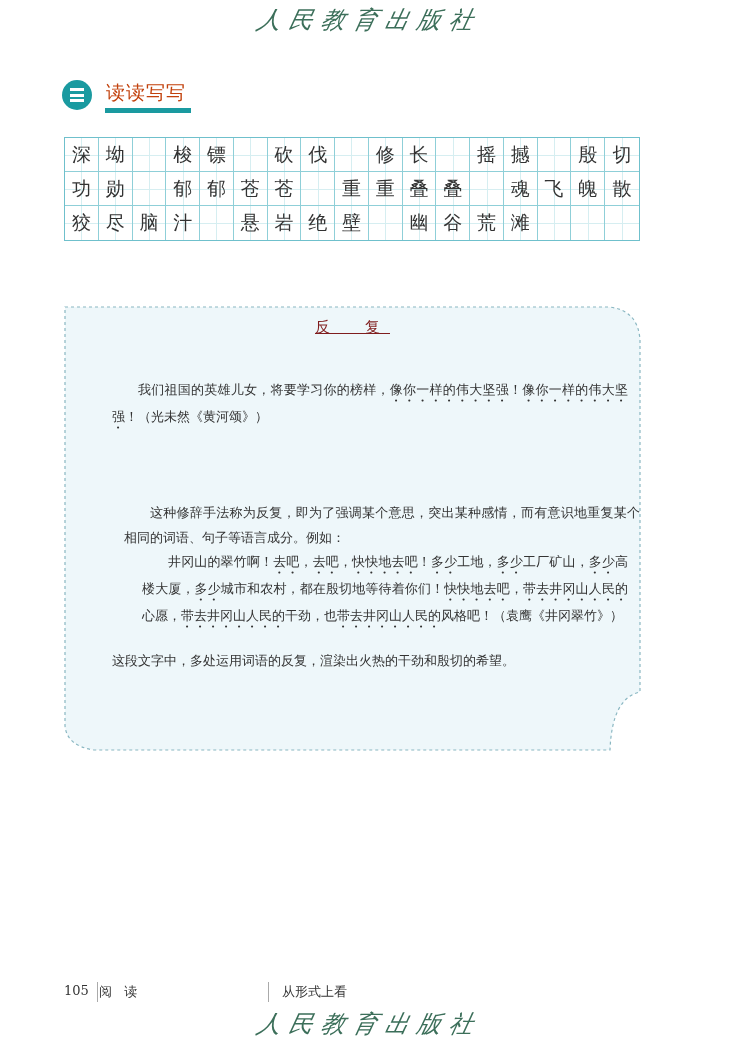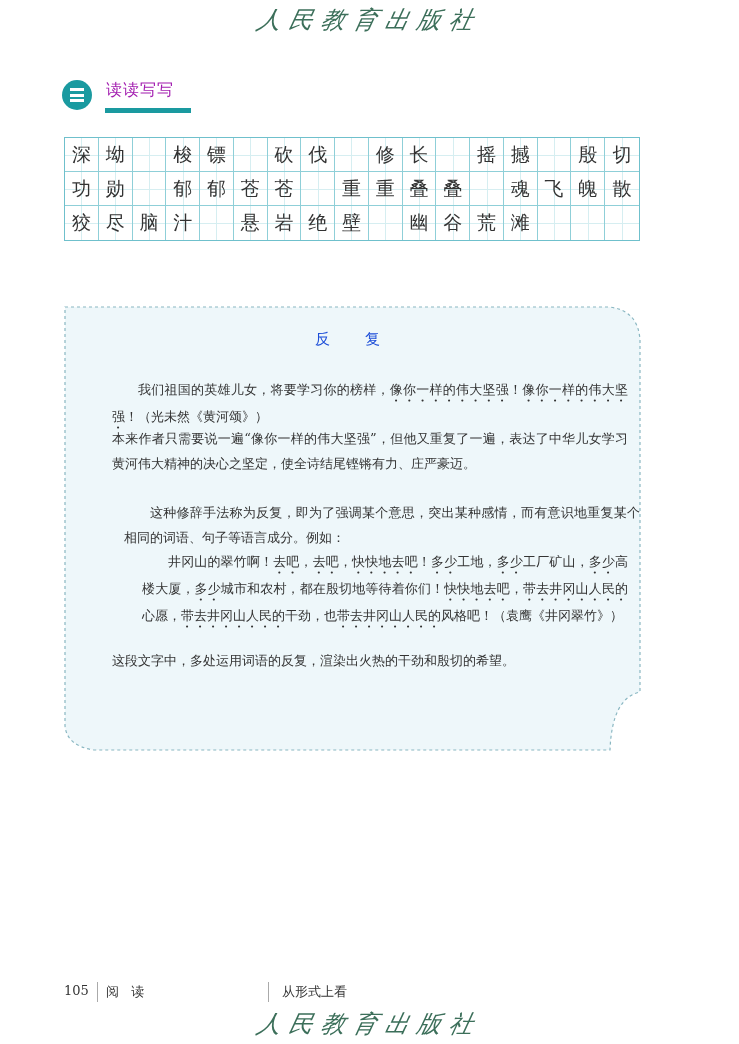--- a/index.html
+++ b/index.html
@@ -8,38 +8,38 @@
   .publisher { position:absolute; left:0; width:739px; text-align:center;
                font-family:"DejaVu Serif", serif; font-style:italic; color:#3c6f5a;
                font-size:24px; letter-spacing:8px; transform:skewX(-12deg); }
   .publisher.top { top:4px; }
   .publisher.bottom { top:1008px; }
 
   .section-head { position:absolute; left:62px; top:78px; height:40px; }
   .section-icon { position:absolute; left:0; top:2px; width:30px; height:30px; border-radius:50%;
                   background:#1a9aa0; }
   .section-icon .bar { position:absolute; left:8px; width:14px; height:3px; background:#fff; }
-  .section-title { position:absolute; left:44px; top:2px; font-size:16px; color:#a21caf;
+  .section-title { position:absolute; left:44px; top:2px; font-size:19px; color:#c2410c;
                    white-space:nowrap; letter-spacing:1px; font-family:"DejaVu Sans", sans-serif; }
   .section-underline { position:absolute; left:43px; top:30px; width:86px; height:5px; background:#1a9aa0; }
 
   .grid { position:absolute; left:64px; top:137px; width:576px; height:104px;
           border:1px solid #6fc0cc; box-sizing:border-box;
           display:grid; grid-template-columns:repeat(17, 1fr); grid-template-rows:repeat(3, 1fr); }
   .cell { border-right:1px solid #8fcfd8; border-bottom:1px solid #8fcfd8; position:relative;
           display:flex; align-items:center; justify-content:center; font-size:19px; color:#333;
           font-family:"DejaVu Serif", serif; }
   .cell::before { content:""; position:absolute; left:50%; top:0; bottom:0; border-left:1px solid #d6eef1; }
   .cell::after { content:""; position:absolute; top:50%; left:0; right:0; border-top:1px solid #d6eef1; }
   .cell span { position:relative; z-index:1; }
 
   .box { position:absolute; left:64px; top:306px; width:577px; height:446px; }
   .box svg { position:absolute; left:0; top:0; }
-  .box-title { position:absolute; left:0; width:577px; top:24px; text-align:center; font-size:15px;
-               letter-spacing:10px; color:#1d4ed8; }
+  .box-title { position:absolute; left:0; width:577px; top:12px; text-align:center; font-size:15px;
+               letter-spacing:10px; color:#7f1d1d;text-decoration:underline; }
   .para { position:absolute; left:48px; width:516px; font-size:13px; line-height:24.5px; color:#333;
           text-align:justify; }
   .dot { text-emphasis: dot; -webkit-text-emphasis: dot; text-emphasis-position: under;
          -webkit-text-emphasis-position: under; }
 
   .footer { position:absolute; top:983px; font-size:13px; color:#333; }
   .footer-sep { position:absolute; top:982px; width:1px; height:20px; background:#aaa; }
 </style>
 </head>
 <body>
@@ -211,25 +211,24 @@
       <span></span>
     </div>
   </div>
 
 <div class="box">
   <svg width="577" height="446" viewBox="0 0 577 446">
     <path d="M1,1 L545,1 Q574,4 576,34 L576,386 Q548,392 546,444 L30,444 Q3,440 1,420 Z" fill="#eef7fa" stroke="#8ab7c2" stroke-width="1.2" stroke-dasharray="3,3"></path>
   </svg>
   <div class="box-title">反　复</div>
   <div class="para" id="p0" style="top:72px; text-indent:2em;"><span>我们祖国的英雄儿女，将要学习你的榜样，</span><span class="dot">像你一样的伟大坚强</span><span>！</span><span class="dot">像你一样的伟大坚强</span><span>！（光未然《黄河颂》）</span></div>
-  <div class="para" id="p1" style="top:121px; left:48px; width:516px; text-indent:0;"><span>本来作者只需要说一遍“像你一样的伟大坚强”，但他又重复了一遍，表达了中华儿女学习黄河伟大精神的决心之坚定，使全诗结尾铿锵有力、庄严豪迈。</span></div>
   <div class="para" id="p2" style="top:195px; text-indent:2em;margin-left:12px;"><span>这种修辞手法称为反复，即为了强调某个意思，突出某种感情，而有意识地重复某个相同的词语、句子等语言成分。例如：</span></div>
   <div class="para" id="p3" style="top:244px; left:78px; width:486px; text-indent:2em;"><span>井冈山的翠竹啊！</span><span class="dot">去吧</span><span>，</span><span class="dot">去吧</span><span>，</span><span class="dot">快快地去吧</span><span>！</span><span class="dot">多少</span><span>工地，</span><span class="dot">多少</span><span>工厂矿山，</span><span class="dot">多少</span><span>高楼大厦，</span><span class="dot">多少</span><span>城市和农村，都在殷切地等待着你们！</span><span class="dot">快快地去吧</span><span>，</span><span class="dot">带去井冈山人民的</span><span>心愿，</span><span class="dot">带去井冈山人民的</span><span>干劲，也</span><span class="dot">带去井冈山人民的</span><span>风格吧！（袁鹰《井冈翠竹》）</span></div>
   <div class="para" id="p4" style="top:343px; text-indent:0;"><span>这段文字中，多处运用词语的反复，渲染出火热的干劲和殷切的希望。</span></div>
 </div>
 
 <div class="footer" style="left:64px;">105</div>
 <div class="footer-sep" style="left:97px;"></div>
-<div class="footer" style="left:106px; letter-spacing:4px;">阅 读</div>
+<div class="footer" style="left:99px; letter-spacing:4px;">阅 读</div>
 <div class="footer-sep" style="left:268px;"></div>
 <div class="footer" style="left:282px;">从形式上看</div>
 
 <div class="publisher bottom">人民教育出版社</div>
 
 </body></html>

